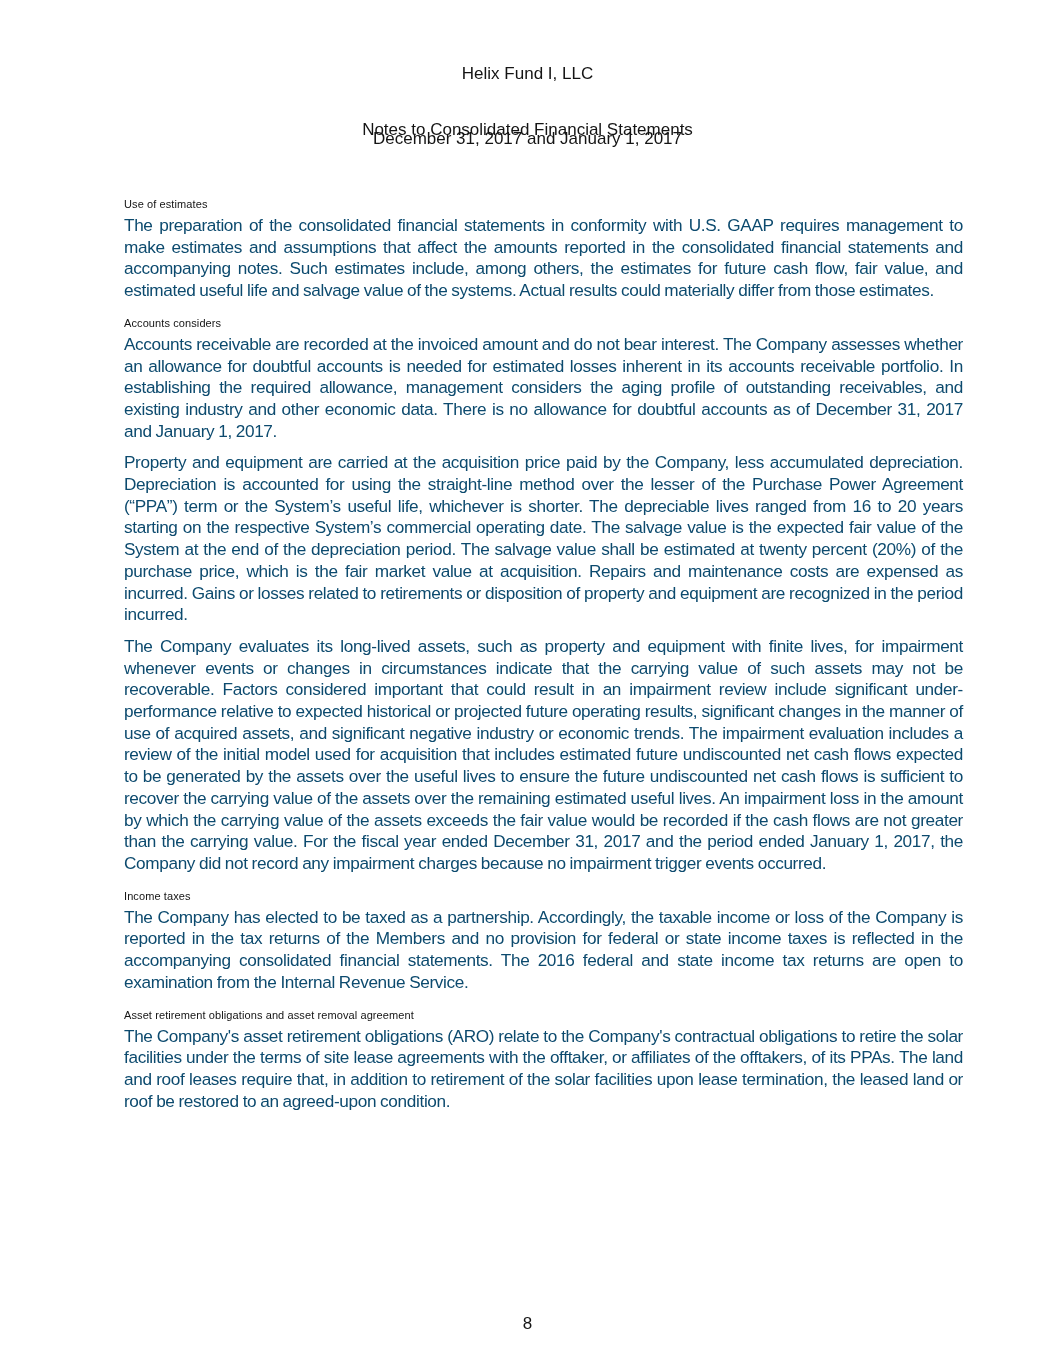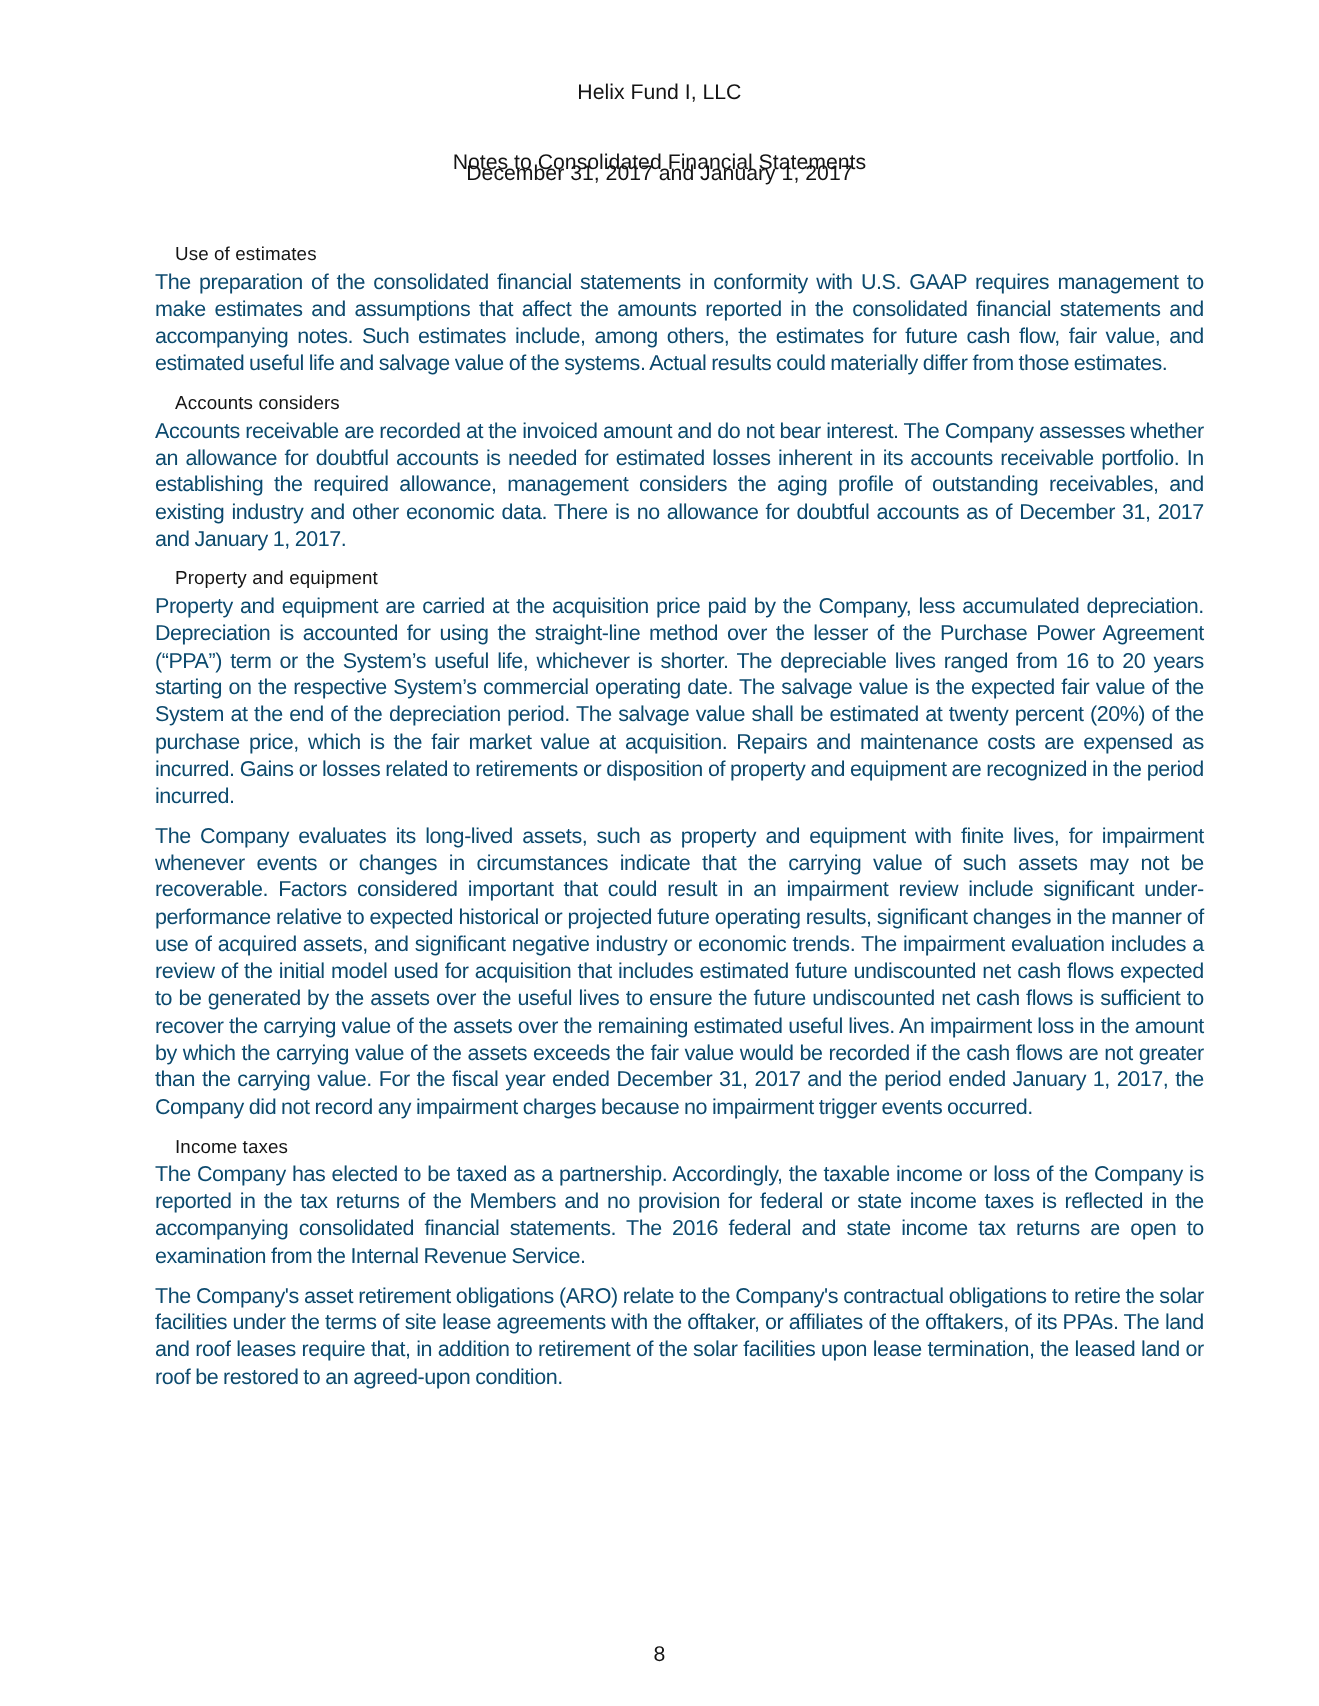--- a/index.html
+++ b/index.html
@@ -5,22 +5,22 @@
   html, body { margin: 0; padding: 0; background: #ffffff; }
   body { width: 1055px; height: 1365px; position: relative; overflow: hidden; color: #111111; }
   .page { position: absolute; left: 0; top: 0; width: 1055px; height: 1001px; background: #fff; }
   .header { position: absolute; left: 0; width: 1055px; text-align: center;
             font-family: "Liberation Sans", sans-serif; font-size: 17px; color: #141414; }
   .h-company { top: 64px; }
   .h-title { top: 108px; margin-top: 12px; }
   .h-date { top: 129px; }
   .body { position: absolute; left: 124px; top: 193px; width: 839px; }
   .section { margin: 0 0 10px 0; }
-  .sec-heading { font-family: "Liberation Sans", sans-serif; font-size: 15px; line-height: 22px;
-                 color: #141414; letter-spacing: 0.1px; margin-left: 16px; }
+  .sec-heading { font-family: "Liberation Sans", sans-serif; font-size: 11px; line-height: 22px;
+                 color: #141414; letter-spacing: 0.1px; }
   .sec-para { font-family: "Liberation Sans", sans-serif; font-size: 17.2px; line-height: 21.7px;
               text-align: justify; text-align-last: left; color: #0c4a6e;
               transform-origin: 0 0; letter-spacing: -0.35px; word-spacing: -0.5px; }
   .page-number { position: absolute; left: 0; width: 1055px; top: 1314px; text-align: center;
                  font-family: "Liberation Sans", sans-serif; font-size: 17px; color: #141414; }
 </style>
 </head>
 <body>
 
 <div class="page">
@@ -31,29 +31,29 @@
   <div class="body">
     <div class="section">
       <div class="sec-heading">Use of estimates</div>
       <div class="sec-para">The preparation of the consolidated financial statements in conformity with U.S. GAAP requires management to make estimates and assumptions that affect the amounts reported in the consolidated financial statements and accompanying notes. Such estimates include, among others, the estimates for future cash flow, fair value, and estimated useful life and salvage value of the systems. Actual results could materially differ from those estimates.</div>
     </div>
     <div class="section">
       <div class="sec-heading">Accounts considers</div>
       <div class="sec-para">Accounts receivable are recorded at the invoiced amount and do not bear interest. The Company assesses whether an allowance for doubtful accounts is needed for estimated losses inherent in its accounts receivable portfolio. In establishing the required allowance, management considers the aging profile of outstanding receivables, and existing industry and other economic data. There is no allowance for doubtful accounts as of December 31, 2017 and January 1, 2017.</div>
     </div>
     <div class="section">
-      <div class="sec-heading">Property and equipment</div>
       <div class="sec-para">Property and equipment are carried at the acquisition price paid by the Company, less accumulated depreciation. Depreciation is accounted for using the straight-line method over the lesser of the Purchase Power Agreement (“PPA”) term or the System’s useful life, whichever is shorter. The depreciable lives ranged from 16 to 20 years starting on the respective System’s commercial operating date. The salvage value is the expected fair value of the System at the end of the depreciation period. The salvage value shall be estimated at twenty percent (20%) of the purchase price, which is the fair market value at acquisition. Repairs and maintenance costs are expensed as incurred. Gains or losses related to retirements or disposition of property and equipment are recognized in the period incurred.</div>
     </div>
     <div class="section">
       <div class="sec-para">The Company evaluates its long-lived assets, such as property and equipment with finite lives, for impairment whenever events or changes in circumstances indicate that the carrying value of such assets may not be recoverable. Factors considered important that could result in an impairment review include significant under-performance relative to expected historical or projected future operating results, significant changes in the manner of use of acquired assets, and significant negative industry or economic trends. The impairment evaluation includes a review of the initial model used for acquisition that includes estimated future undiscounted net cash flows expected to be generated by the assets over the useful lives to ensure the future undiscounted net cash flows is sufficient to recover the carrying value of the assets over the remaining estimated useful lives. An impairment loss in the amount by which the carrying value of the assets exceeds the fair value would be recorded if the cash flows are not greater than the carrying value. For the fiscal year ended December 31, 2017 and the period ended January 1, 2017, the Company did not record any impairment charges because no impairment trigger events occurred.</div>
     </div>
     <div class="section">
       <div class="sec-heading">Income taxes</div>
       <div class="sec-para">The Company has elected to be taxed as a partnership. Accordingly, the taxable income or loss of the Company is reported in the tax returns of the Members and no provision for federal or state income taxes is reflected in the accompanying consolidated financial statements. The 2016 federal and state income tax returns are open to examination from the Internal Revenue Service.</div>
     </div>
     <div class="section">
+      <div class="sec-heading">Asset retirement obligations and asset removal agreement</div>
       <div class="sec-para">The Company's asset retirement obligations (ARO) relate to the Company's contractual obligations to retire the solar facilities under the terms of site lease agreements with the offtaker, or affiliates of the offtakers, of its PPAs. The land and roof leases require that, in addition to retirement of the solar facilities upon lease termination, the leased land or roof be restored to an agreed-upon condition.</div>
     </div>
   </div>
 
   <div class="page-number">8</div>
 </div>
 
 </body></html>

